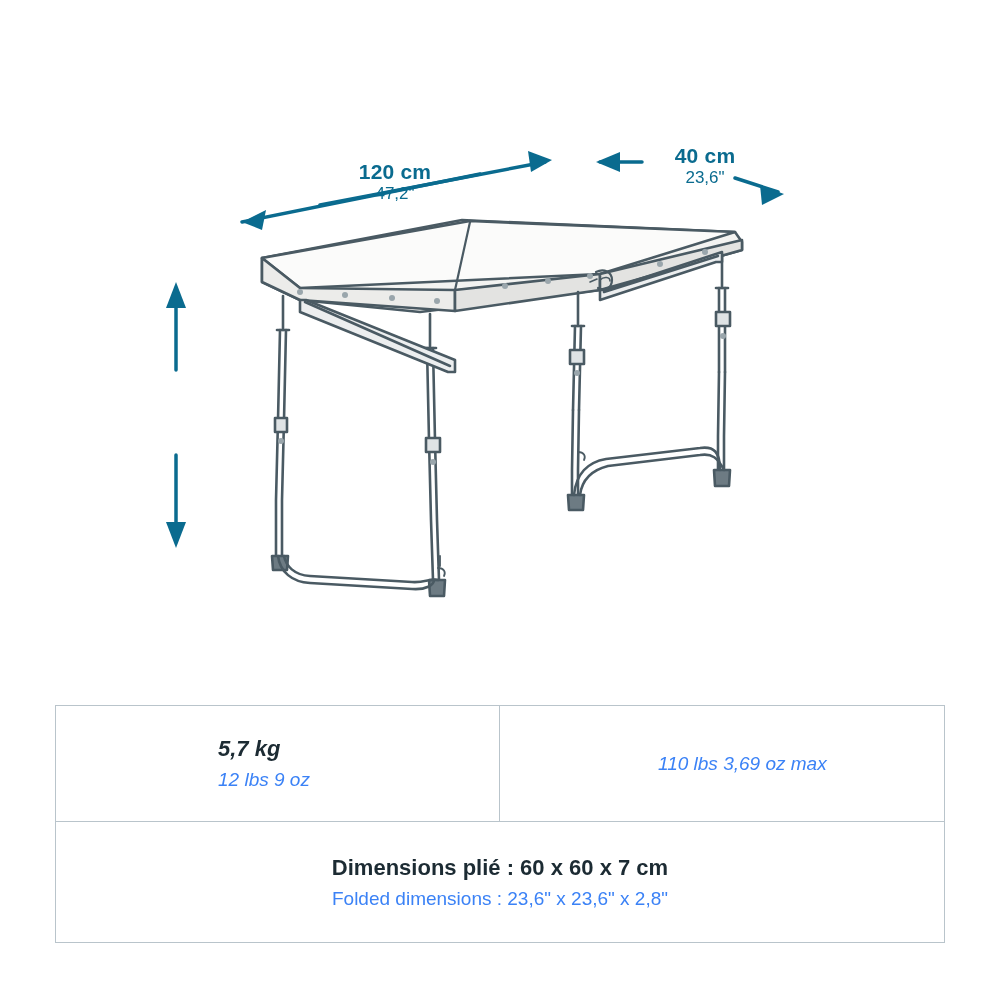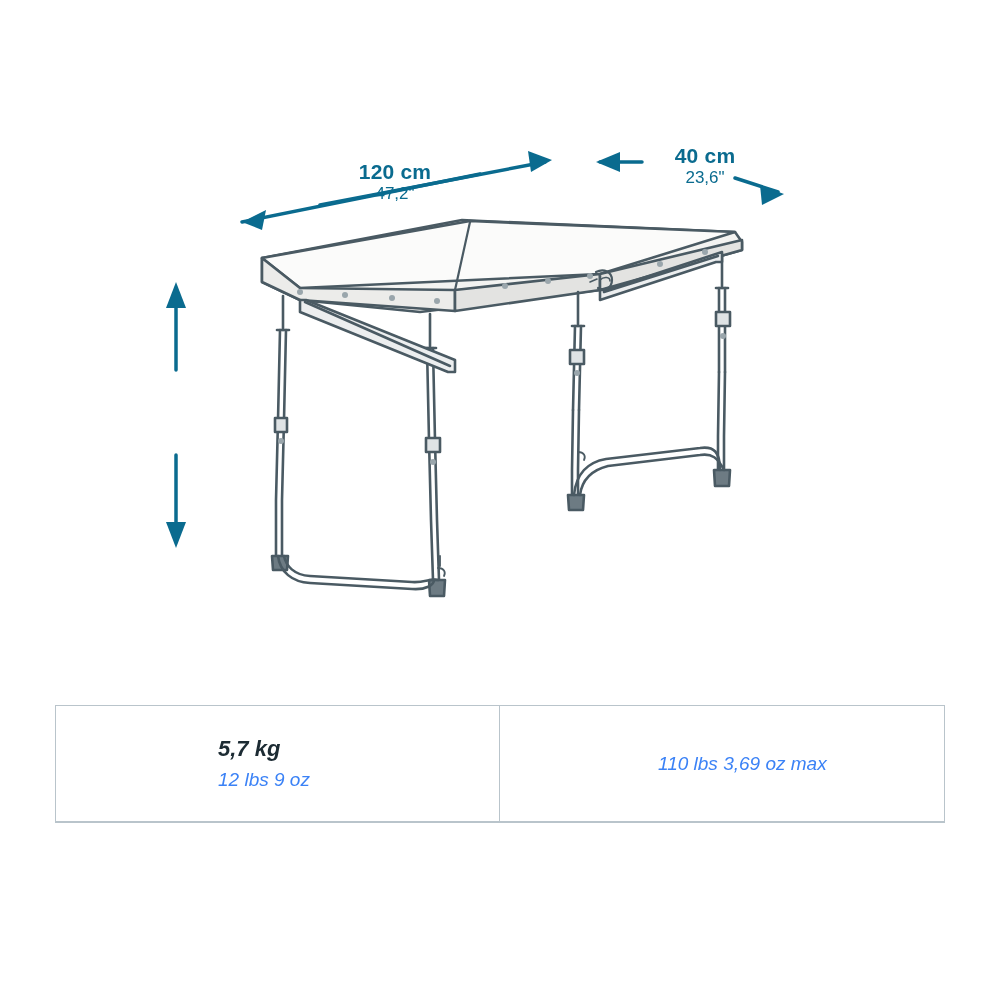--- a/index.html
+++ b/index.html
@@ -256,15 +256,21 @@
     <div class="spec-row top">
       <div class="spec-cell left-cell">
         <div class="spec-main">5,7 kg</div>
         <div class="spec-sub">12 lbs 9 oz</div>
       </div>
       <div class="spec-cell right-cell">
         <div class="spec-sub">110 lbs 3,69 oz max</div>
       </div>
     </div>
 
+    <div class="spec-row bottom">
+      <div class="spec-cell full">
+        <div class="spec-main">Dimensions plié : 60 x 60 x 7 cm</div>
+        <div class="spec-sub">Folded dimensions : 23,6" x 23,6" x 2,8"</div>
+      </div>
+    </div>
 
   </div>
 </div>
 
 </body></html>

